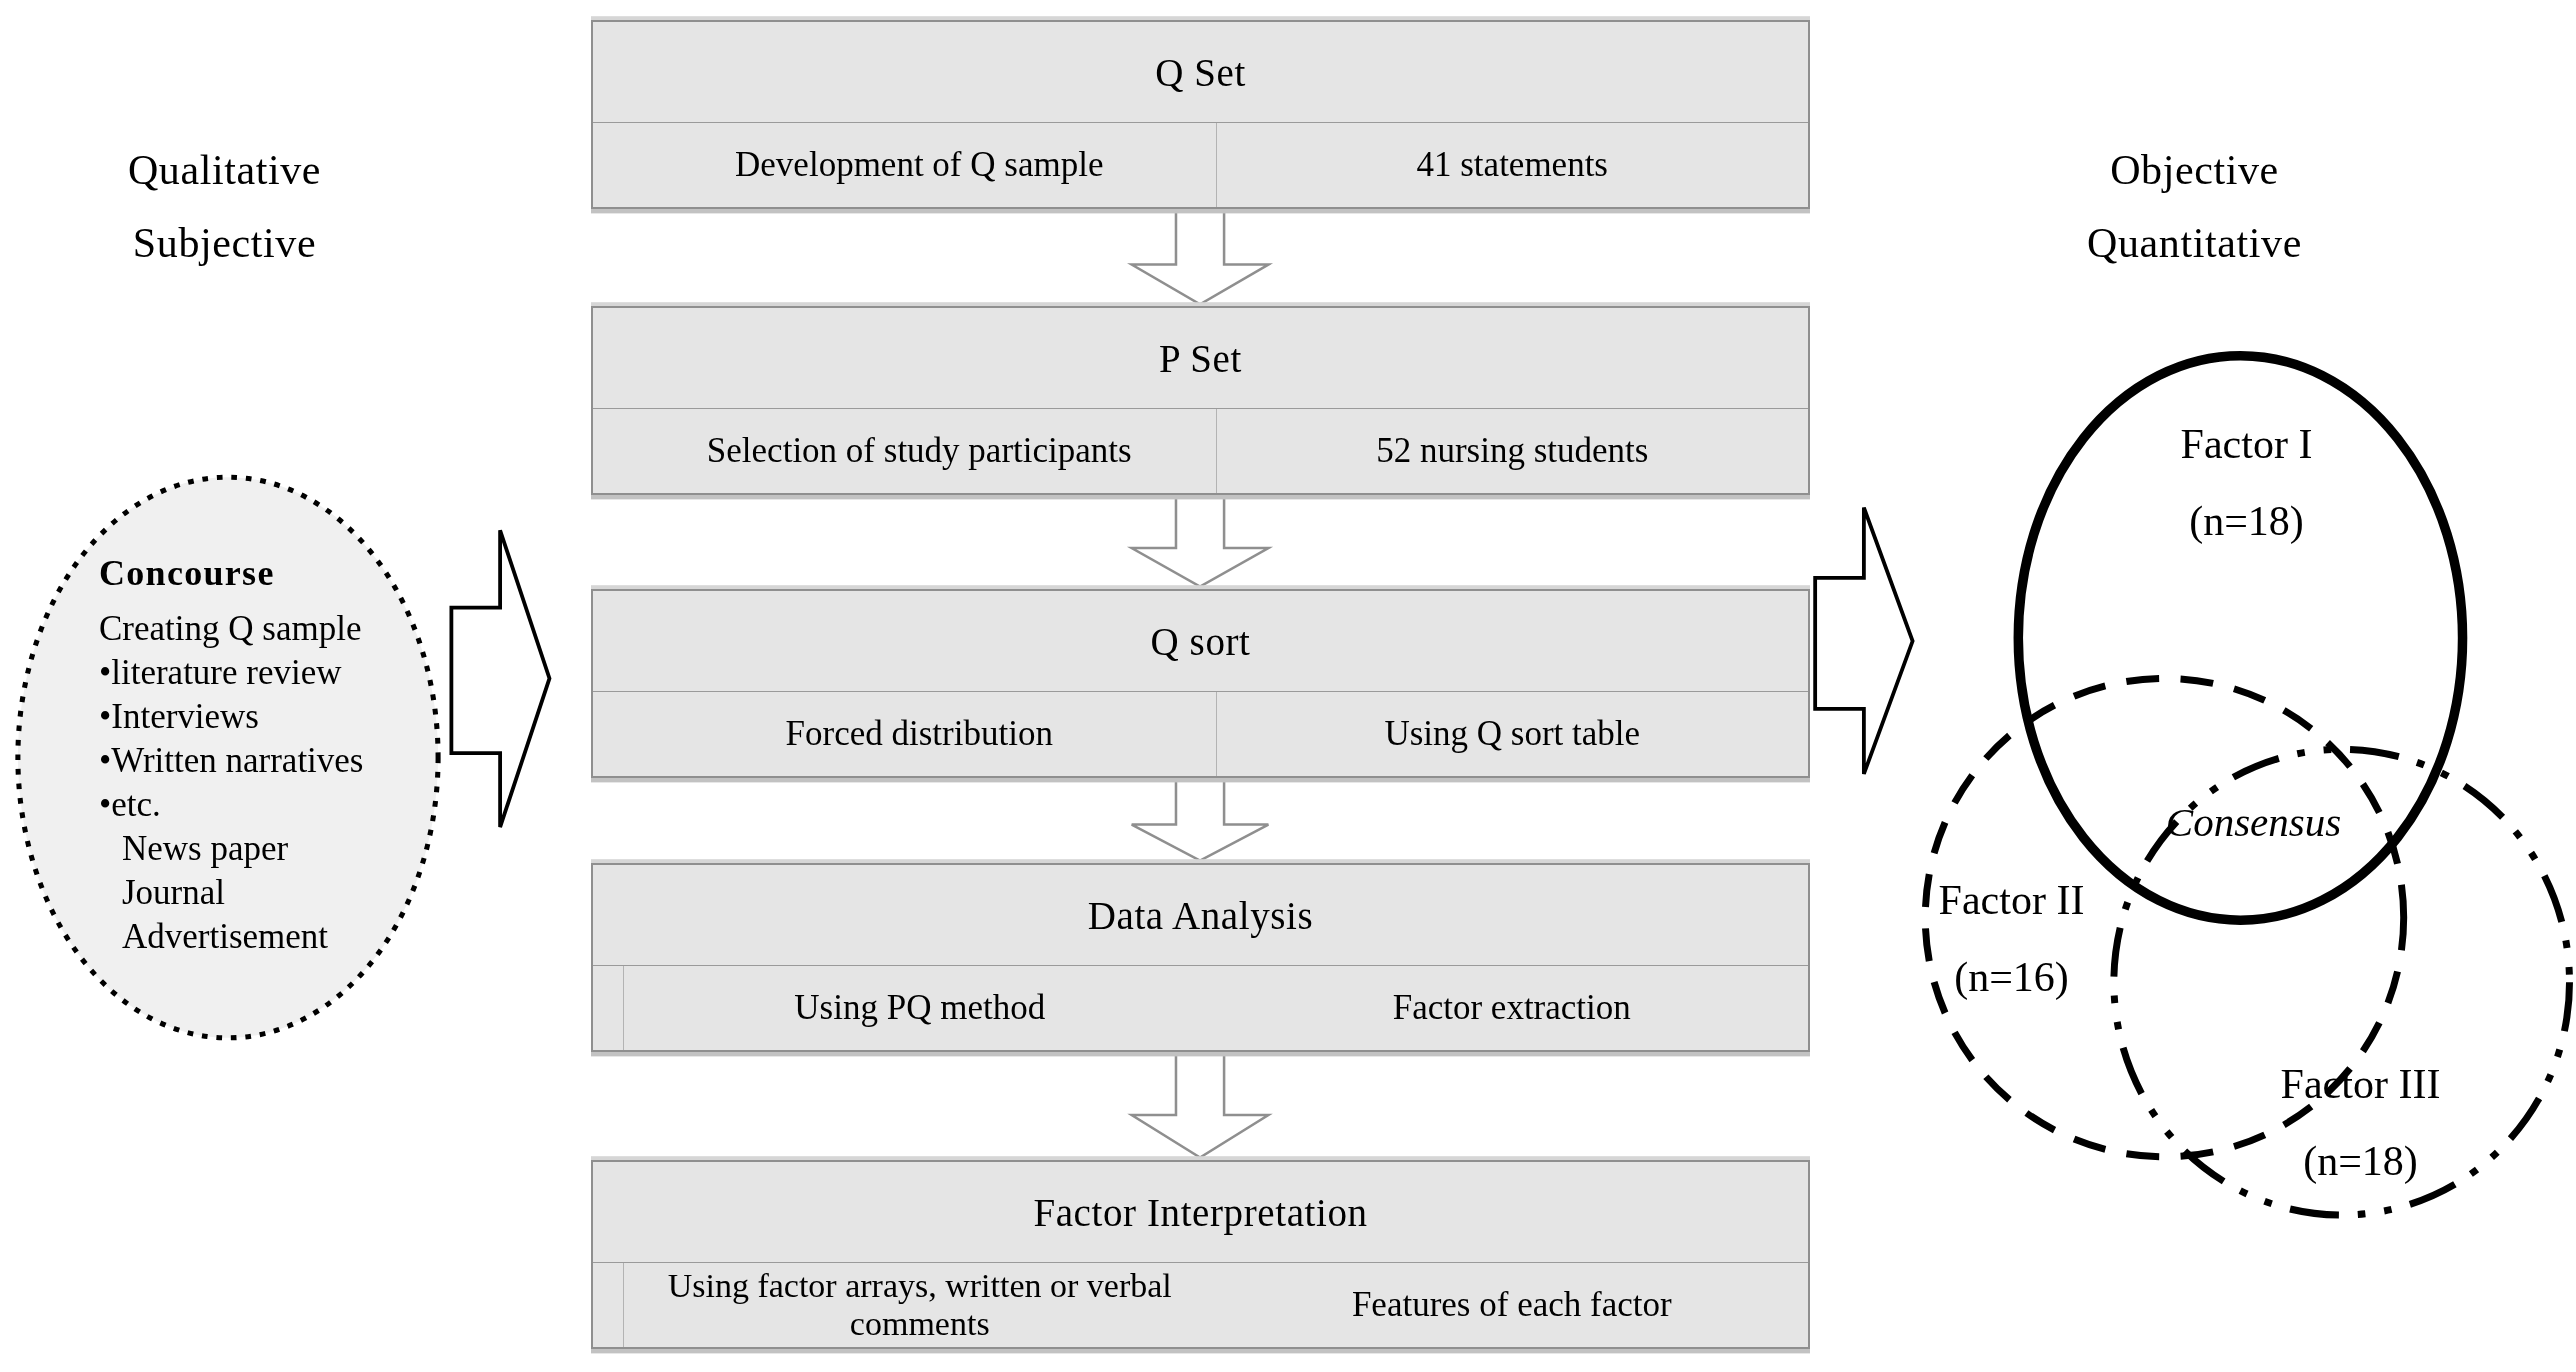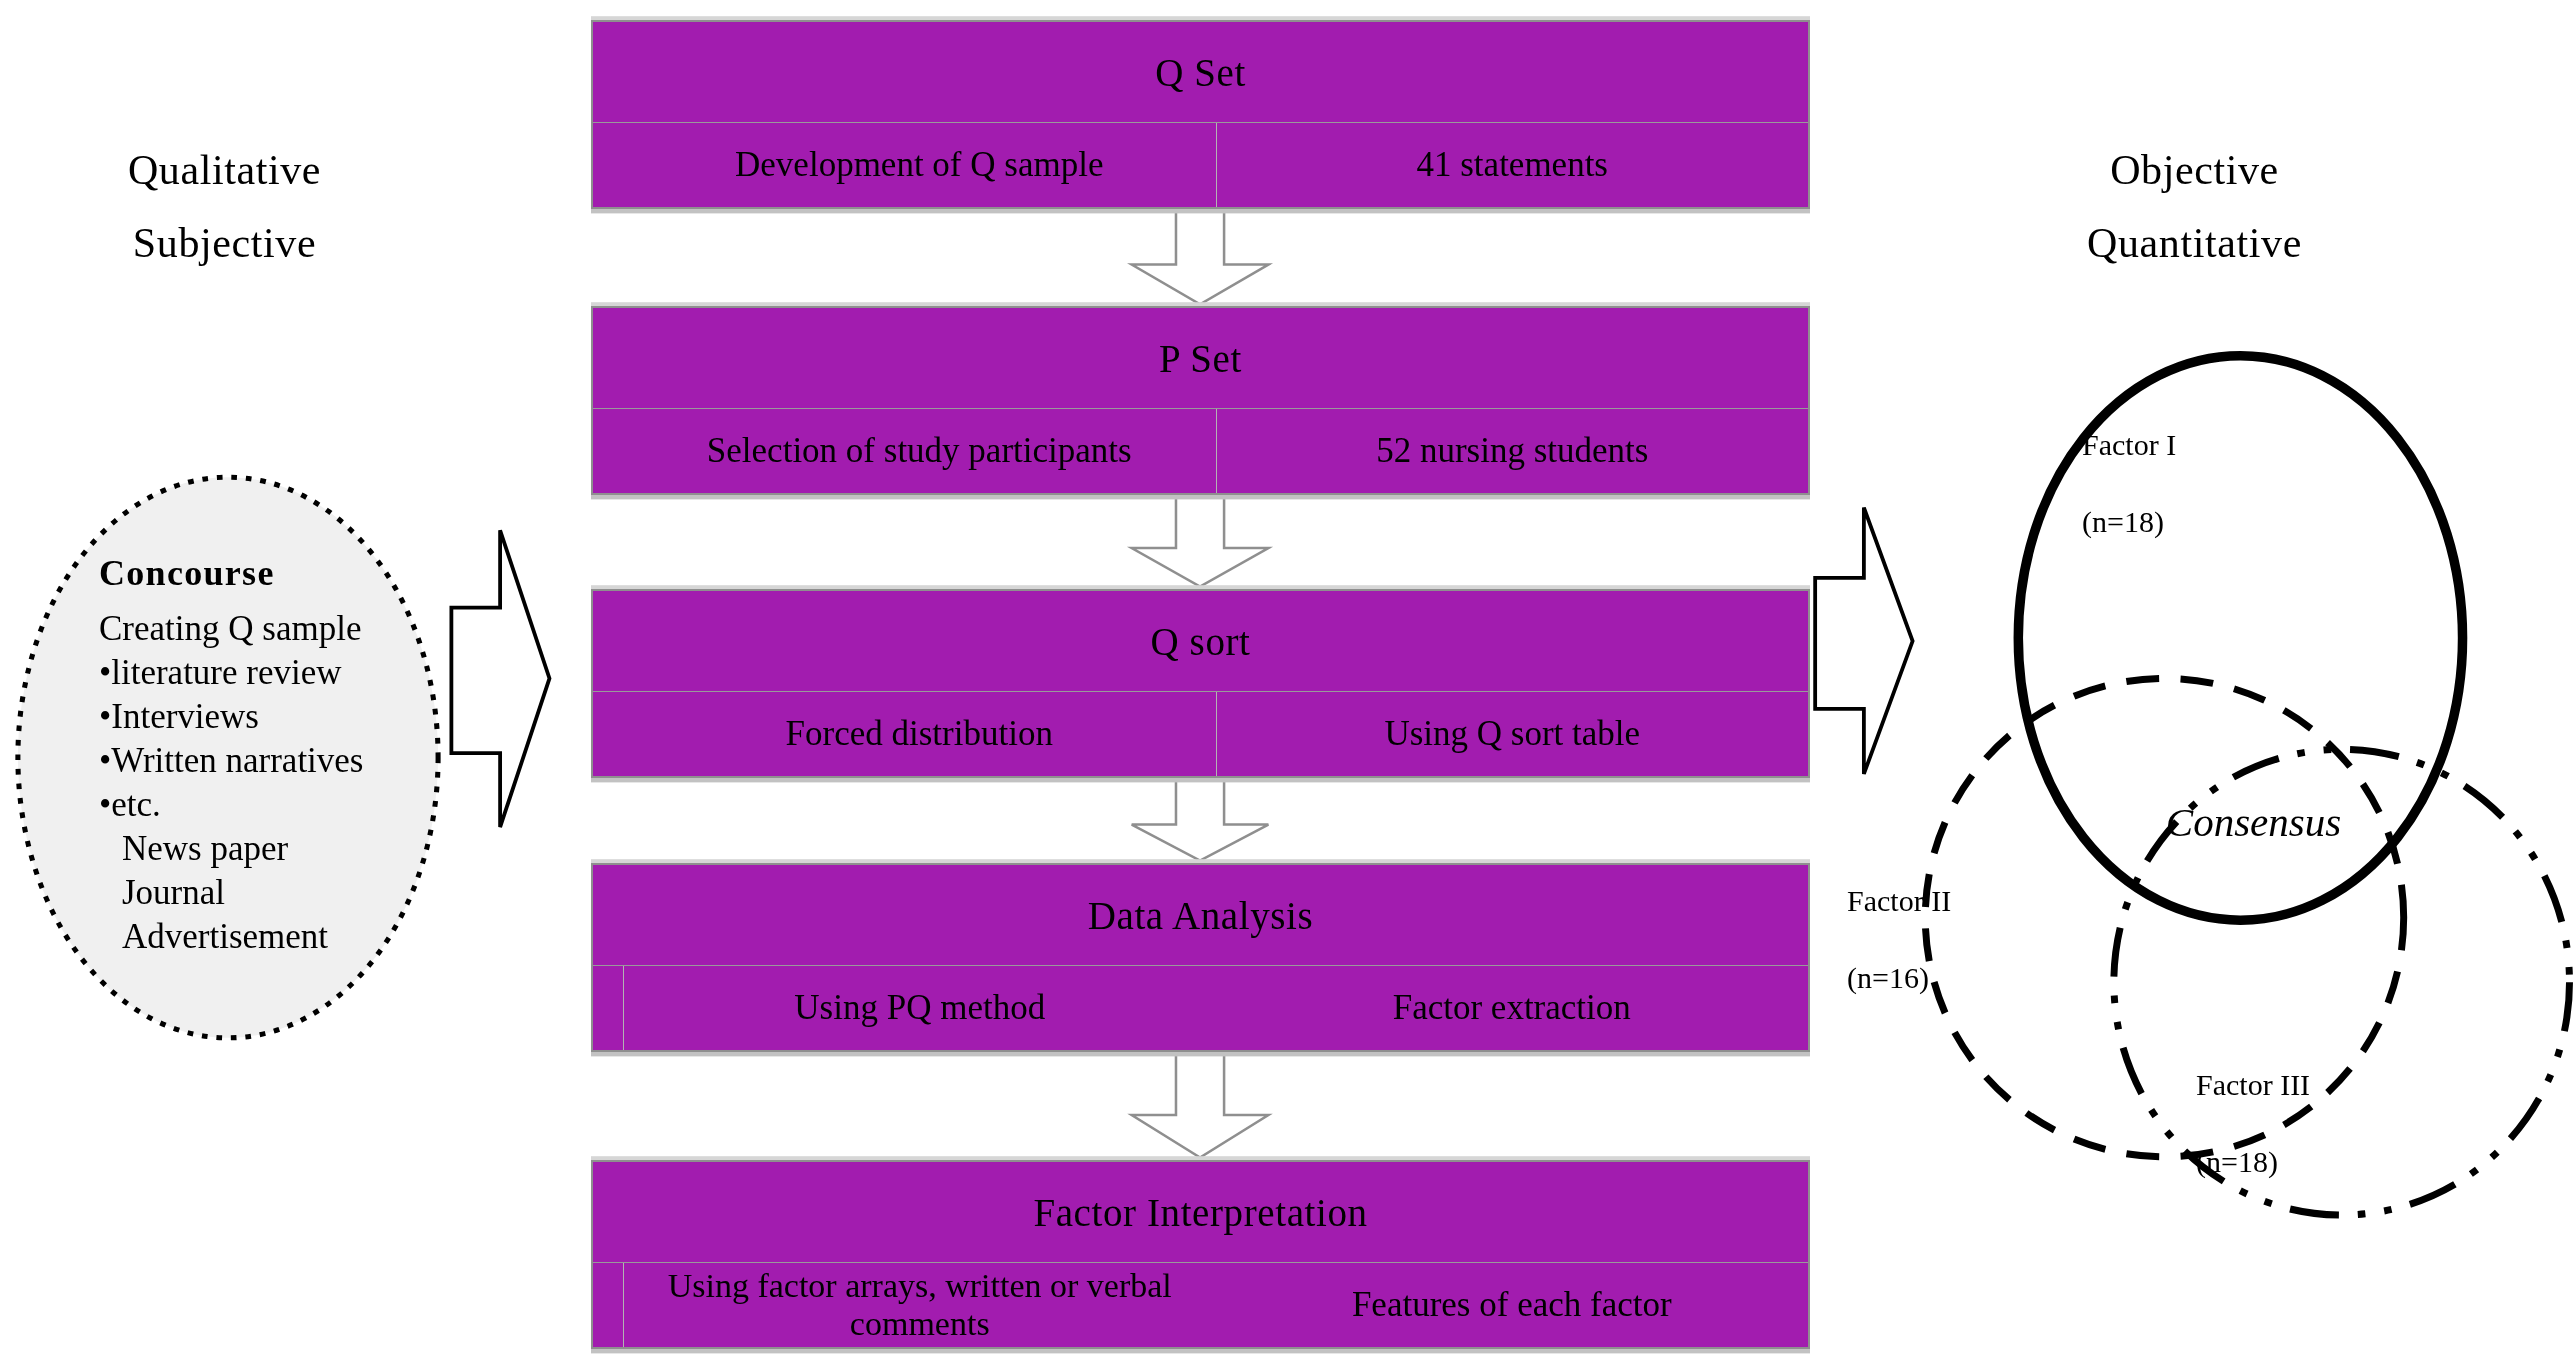--- a/index.html
+++ b/index.html
@@ -25,21 +25,21 @@
   .concourse-ellipse{fill:var(--ellipse-fill);stroke:var(--ink);stroke-width:8;stroke-dasharray:9 14;}
   .down-arrow{fill:#ffffff;stroke:var(--arrow-outline);stroke-width:4;stroke-linejoin:miter;}
   .block-arrow{fill:#ffffff;stroke:var(--ink);stroke-width:6;stroke-linejoin:miter;}
   .venn-solid{fill:none;stroke:var(--ink);stroke-width:15;}
   .venn-dashed{fill:none;stroke:var(--ink);stroke-width:11;stroke-dasharray:52 34;}
   .venn-dashdot{fill:none;stroke:var(--ink);stroke-width:11;stroke-dasharray:78 30 12 30 12 30;}
 
   
   .flow-box{
     position:absolute;left:591px;width:1219px;height:189px;
-    background:#a21caf;border:2.5px solid var(--box-border);
+    background:#e5e5e5;border:2.5px solid var(--box-border);
     box-shadow:0 4.4px 0 var(--shadow),0 -3.8px 0 var(--top-shadow);
     display:flex;flex-direction:column;
   }
   .flow-box .title-row{
     height:100px;display:flex;align-items:center;justify-content:center;
     font-size:39px;letter-spacing:0.6px;
   }
   .flow-box .sub-row{flex:1;display:flex;border-top:1.9px solid var(--divider);padding-left:30px;}
   .flow-box .cell{
     width:50%;display:flex;align-items:center;justify-content:center;
@@ -56,21 +56,21 @@
   #subjective-header{left:60px;top:134px;}
   #objective-header{left:2030px;top:134px;}
 
   
   .concourse-text{position:absolute;left:99px;top:552px;width:304px;}
   .concourse-title{font-size:36px;font-weight:bold;letter-spacing:1.3px;margin-bottom:12.7px;}
   .concourse-line{font-size:35px;line-height:44px;white-space:nowrap;}
   .concourse-line.indent{padding-left:23px;}
 
   
-  .venn-label{position:absolute;width:329px;font-size:30px;line-height:77px;}
+  .venn-label{position:absolute;width:329px;text-align:center;font-size:42px;line-height:77px;}
   #factor1-label{left:2082px;top:406px;}
   #factor2-label{left:1847px;top:862px;}
   #factor3-label{left:2196px;top:1046px;}
   #consensus-label{
     position:absolute;left:2089px;top:794px;width:329px;text-align:center;
     font-size:41px;font-style:italic;line-height:57px;
   }
 </style>
 </head>
 <body>

